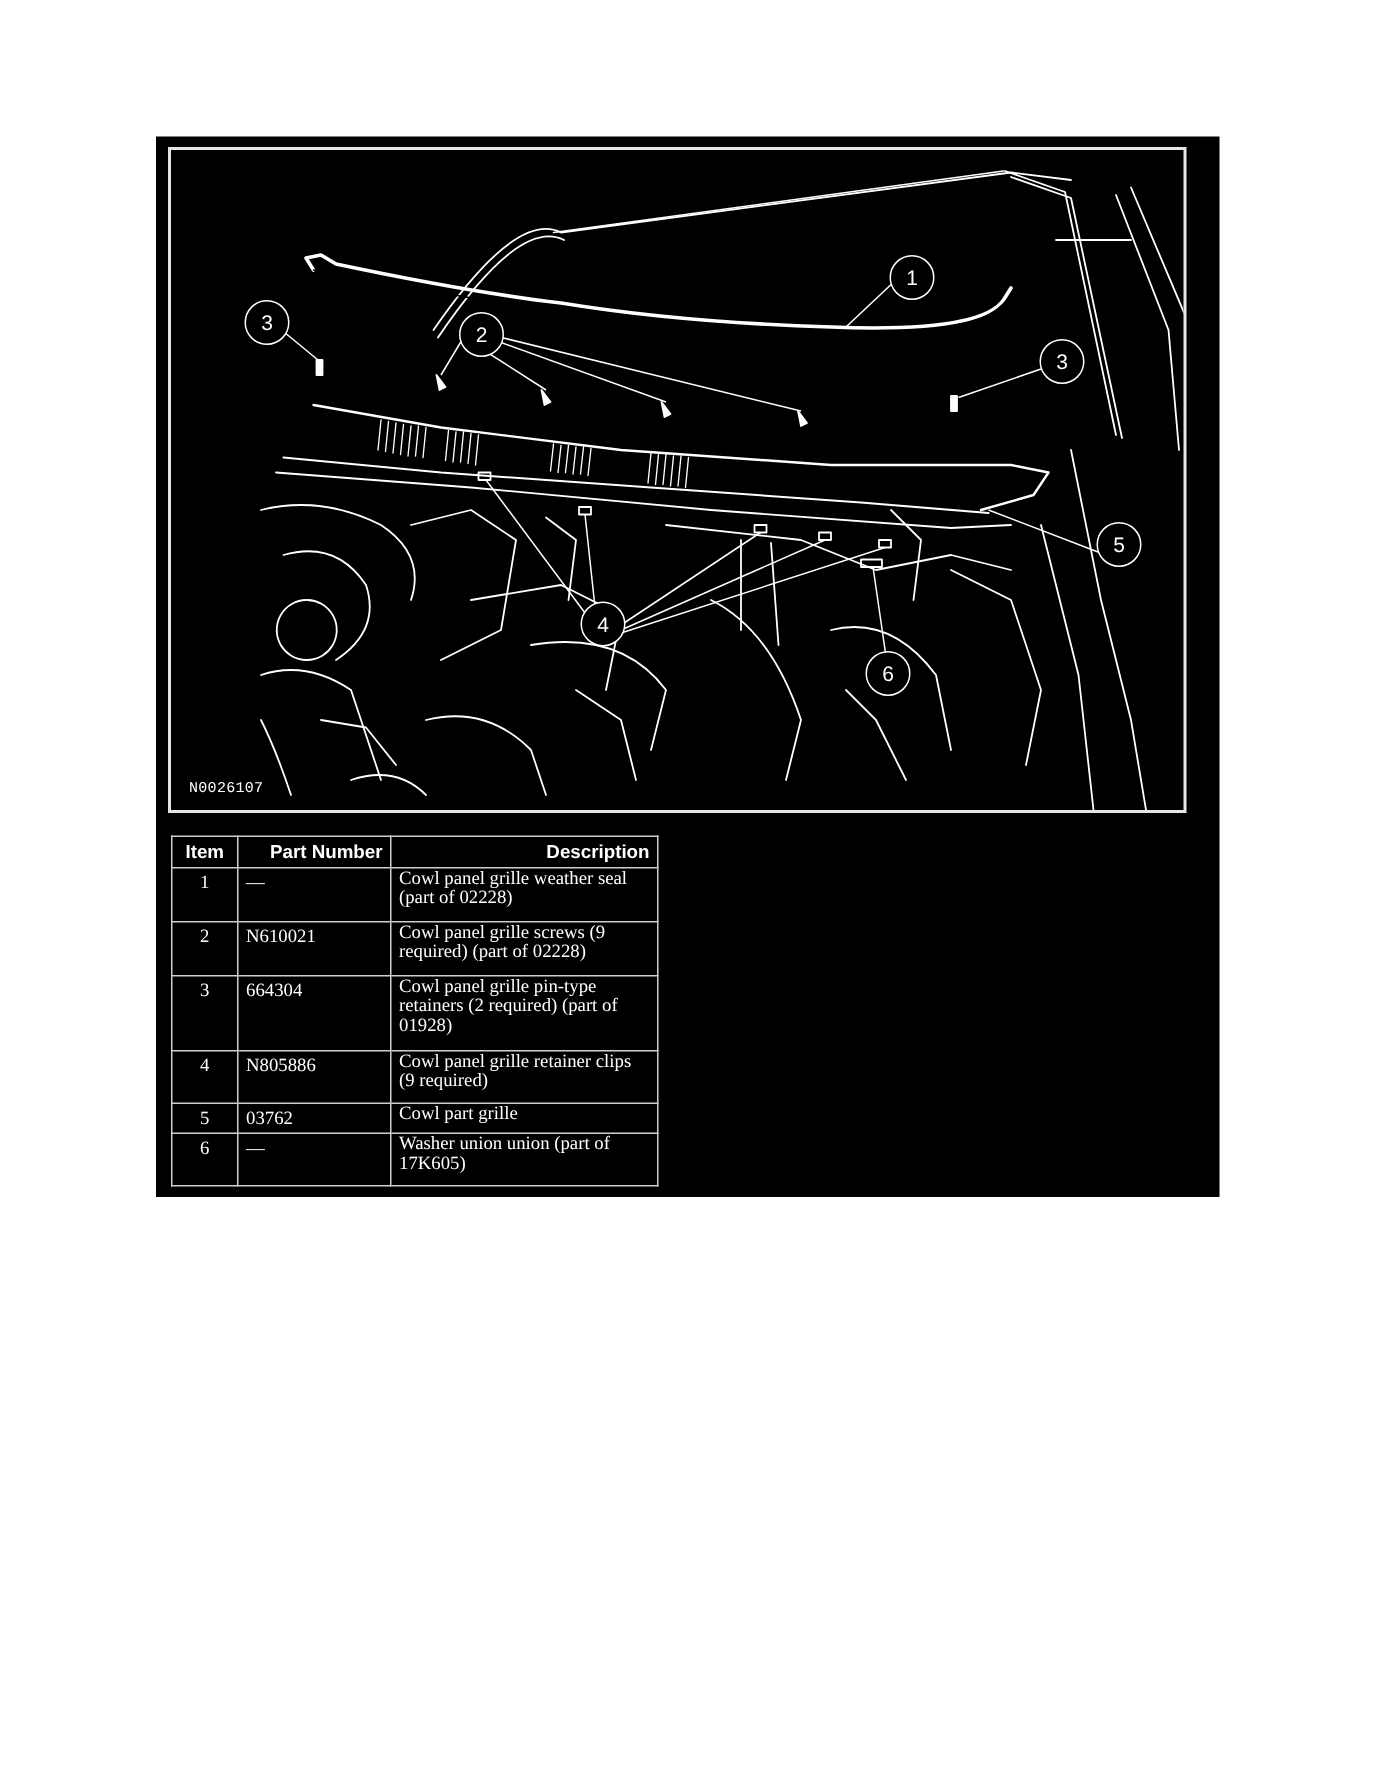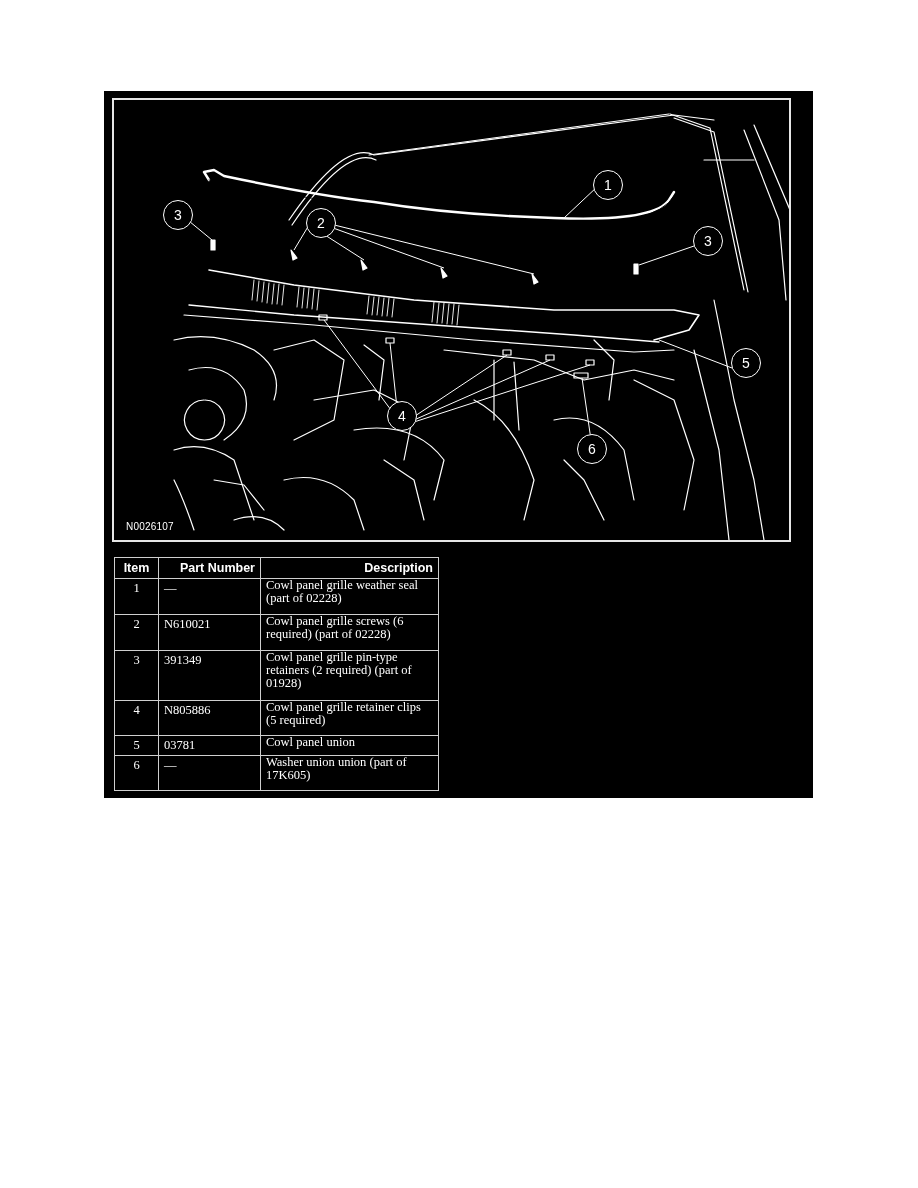--- a/index.html
+++ b/index.html
@@ -11,21 +11,21 @@
     position: absolute; left: 104px; top: 91px; width: 709px; height: 707px;
     background: #000000;
   }
   .illustration-frame {
     position: absolute; left: 8px; top: 7px; width: 679px; height: 444px;
     border: 2px solid #e6e6e6; box-sizing: border-box; overflow: hidden;
   }
   .illustration-frame svg { position: absolute; left: 0; top: 0; }
   .figure-id {
     position: absolute; left: 12px; bottom: 8px;
-    font-family: Liberation Sans, sans-serif; font-size: 10px; color: #ffffff;
+    font-family: Liberation Mono, monospace; font-size: 10px; color: #ffffff;
     letter-spacing: 0.2px;
   }
   .callout {
     position: absolute; width: 30px; height: 30px; border-radius: 50%;
     border: 1.5px solid #ffffff; box-sizing: border-box; background: #000;
     color: #ffffff; font-family: "Liberation Sans", sans-serif; font-size: 14px;
     display: flex; align-items: center; justify-content: center;
   }
   table.parts {
     position: absolute; left: 10px; top: 466px; width: 325px;
@@ -154,36 +154,36 @@
     </thead>
     <tbody>
       <tr style="height:36px;">
         <td class="item">1</td>
         <td class="part">—</td>
         <td class="desc">Cowl panel grille weather seal (part of 02228)</td>
       </tr>
       <tr style="height:36px;">
         <td class="item">2</td>
         <td class="part">N610021</td>
-        <td class="desc">Cowl panel grille screws (6 required) (part of 02228)</td>
+        <td class="desc">Cowl panel grille screws (9 required) (part of 02228)</td>
       </tr>
       <tr style="height:50px;">
         <td class="item">3</td>
-        <td class="part">391349</td>
+        <td class="part">664304</td>
         <td class="desc">Cowl panel grille pin-type retainers (2 required) (part of 01928)</td>
       </tr>
       <tr style="height:35px;">
         <td class="item">4</td>
         <td class="part">N805886</td>
-        <td class="desc">Cowl panel grille retainer clips (5 required)</td>
+        <td class="desc">Cowl panel grille retainer clips (9 required)</td>
       </tr>
       <tr style="height:20px;">
         <td class="item">5</td>
-        <td class="part">03781</td>
-        <td class="desc">Cowl panel union</td>
+        <td class="part">03762</td>
+        <td class="desc">Cowl part grille</td>
       </tr>
       <tr style="height:35px;">
         <td class="item">6</td>
         <td class="part">—</td>
         <td class="desc">Washer union union (part of 17K605)</td>
       </tr>
     </tbody>
   </table>
 
 </div>

